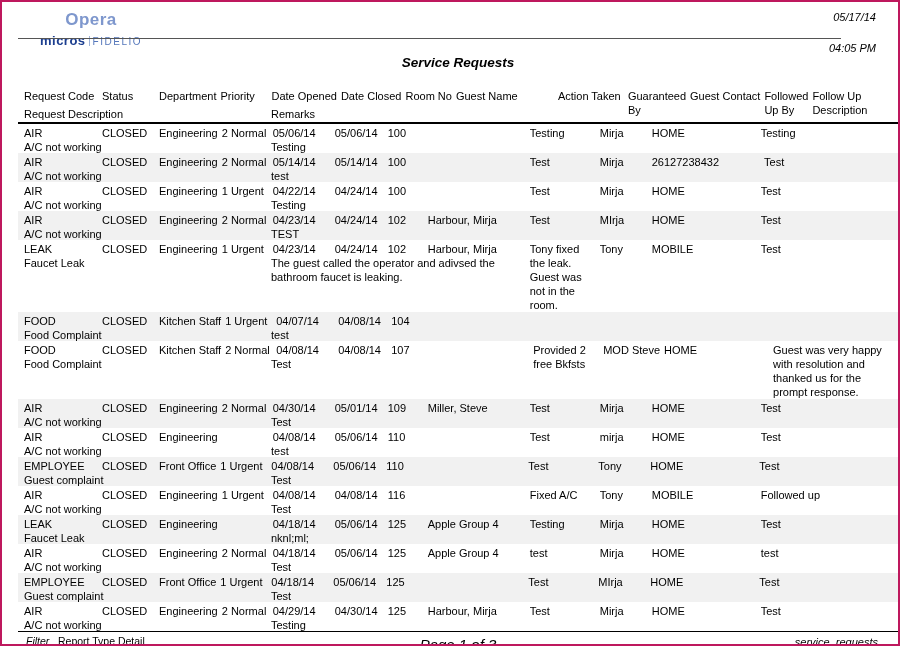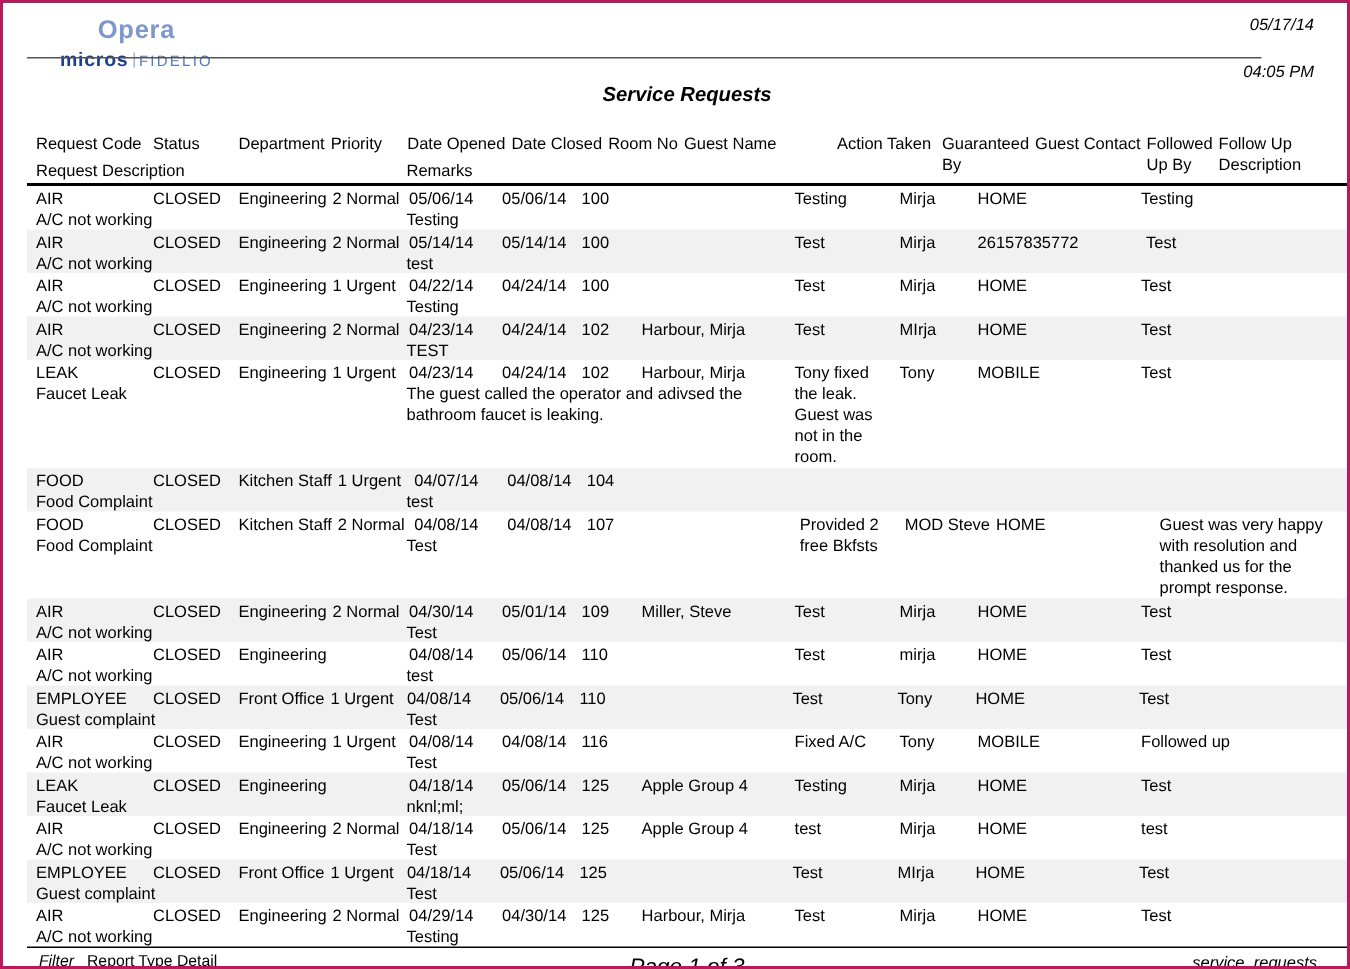--- a/index.html
+++ b/index.html
@@ -137,21 +137,21 @@
         <span class="c w-rc">AIR</span>
         <span class="c w-st">CLOSED</span>
         <span class="c w-dep">Engineering</span>
         <span class="c w-pri">2 Normal</span>
         <span class="c w-do">05/14/14</span>
         <span class="c w-dc">05/14/14</span>
         <span class="c w-rm">100</span>
         <span class="c w-gn"></span>
         <span class="c w-at">Test</span>
         <span class="c w-gb">Mirja</span>
-        <span class="c w-gc">26157835772</span>
+        <span class="c w-gc">26127238432</span>
         <span class="c w-fb"></span>
         <span class="c w-fd">Test</span>
       </div>
       <div class="l2">
         <span class="c w-desc">A/C not working</span>
         <span class="c w-rem">test</span>
       </div>
     </div>
 
     <div class="row">

